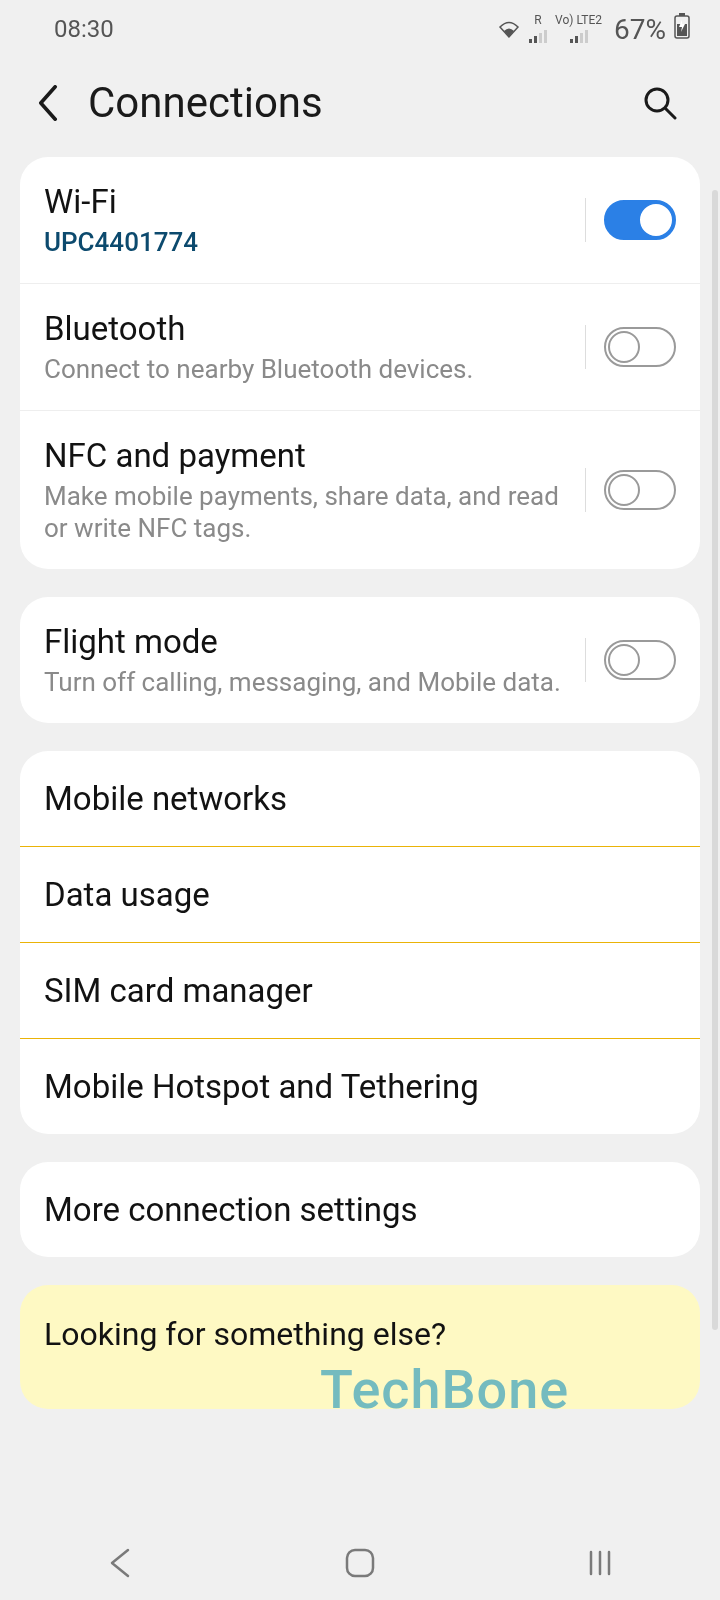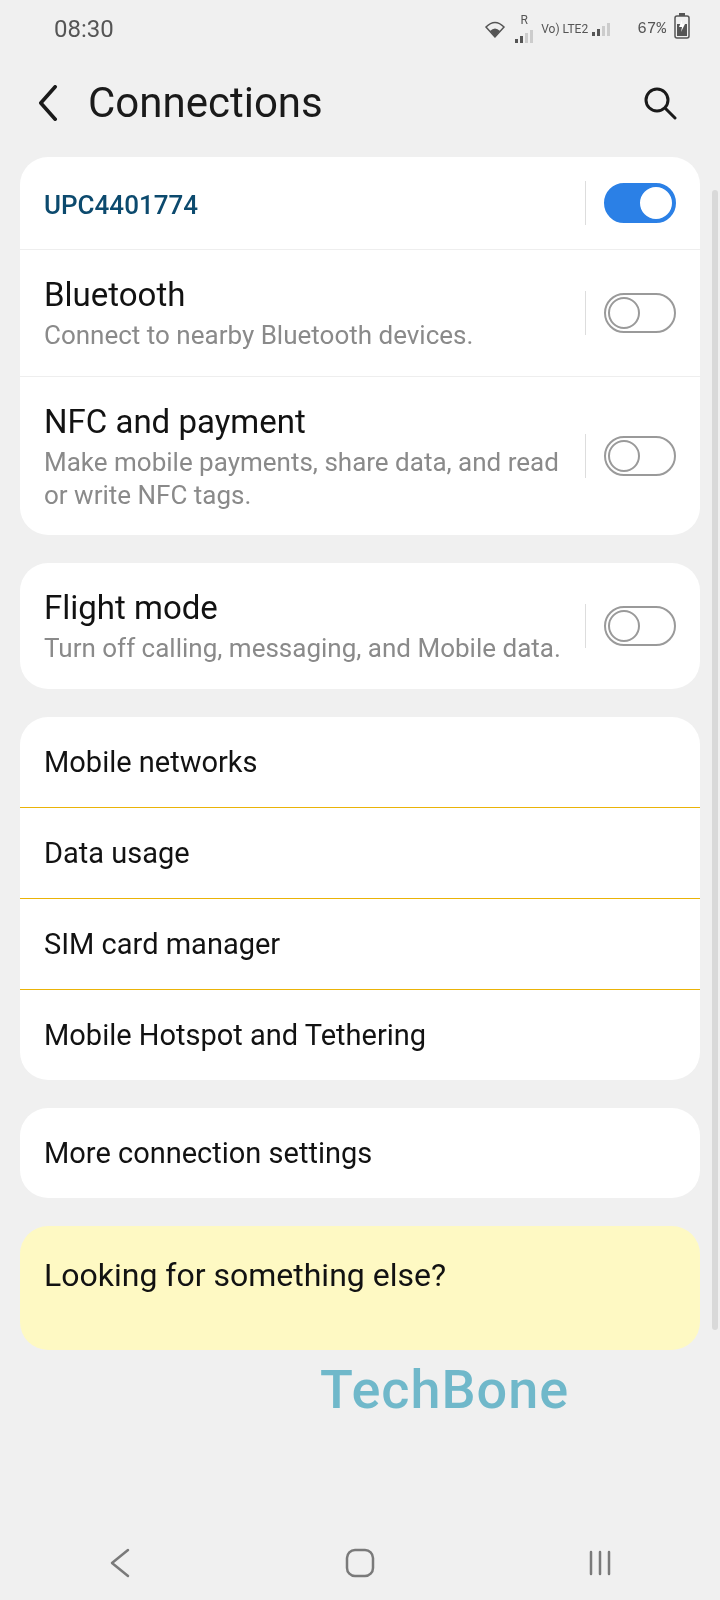--- a/index.html
+++ b/index.html
@@ -17,21 +17,21 @@
     display: flex;
     justify-content: space-between;
     align-items: center;
     height: 58px;
     padding: 0 30px 0 54px;
     font-size: 24px;
     color: #555;
   }
   .status-right { display: flex; align-items: center; gap: 8px; }
   .status-icons { display: flex; align-items: center; gap: 4px; font-size: 18px; color:#555; }
-  .battery-pct { font-size: 16px; color:#555; margin-left:19px;font-family:Liberation Mono, monospace;}
+  .battery-pct { font-size: 28px; color:#555; margin-left:4px;}
   .mini { font-size: 12px; line-height:10px; }
 
   
   .header {
     display: flex;
     align-items: center;
     justify-content: space-between;
     padding: 20px 36px 30px 24px;
   }
   .header-left { display: flex; align-items: center; gap: 16px; }
@@ -93,21 +93,21 @@
     border-color: #2b80e6;
   }
   .switch.on .knob {
     left: auto; right: 2px;
     background: #fff;
     border-color: #fff;
   }
 
   .simple-row {
     padding: 28px 24px;
-    font-size: 29px;
+    font-size: 33px;
     color:#121212;
   }
   .simple-row + .simple-row { border-top: 1px solid #eab308; }
 
   .else-title { font-size: 32px; color:#121212; margin-bottom: 24px;}
   .else-link { font-size: 30px; color:#1876d3; font-weight:600;}
 
   
   .scroll-track {
     position: absolute;
@@ -158,21 +158,21 @@
     </span>
     <span class="status-icons" style="display:flex;flex-direction:column;align-items:center;">
       <span class="mini">R</span>
       <svg width="18" height="14" viewBox="0 0 18 14">
           <rect x="0" y="10" width="3" height="4" fill="#555"></rect>
           <rect x="5" y="7" width="3" height="7" fill="#555"></rect>
           <rect x="10" y="4" width="3" height="10" fill="#ccc"></rect>
           <rect x="15" y="1" width="3" height="13" fill="#ccc"></rect>
         </svg>
     </span>
-    <span class="status-icons" style="display:flex;align-items:center;">
+    <span class="status-icons" style="display:flex;flex-direction:column;align-items:center;">
       <span class="mini">Vo) LTE2</span>
       <svg width="18" height="14" viewBox="0 0 18 14">
           <rect x="0" y="10" width="3" height="4" fill="#555"></rect>
           <rect x="5" y="7" width="3" height="7" fill="#555"></rect>
           <rect x="10" y="4" width="3" height="10" fill="#ccc"></rect>
           <rect x="15" y="1" width="3" height="13" fill="#ccc"></rect>
         </svg>
     </span>
     <span class="battery-pct">67%</span>
     <span>
@@ -203,20 +203,21 @@
   </div>
 </div>
 
 <div class="scroll-track"></div>
 
 <div class="content">
 
   <div class="card">
     <div class="row">
       <div class="row-text">
+        <div class="row-title">Wi-Fi</div>
         <div class="row-sub accent">UPC4401774</div>
       </div>
       <div class="toggle-wrap">
         <div class="vdiv"></div>
         <div class="switch on">
             <div class="knob"></div>
           </div>
       </div>
     </div>
     <div class="row">

